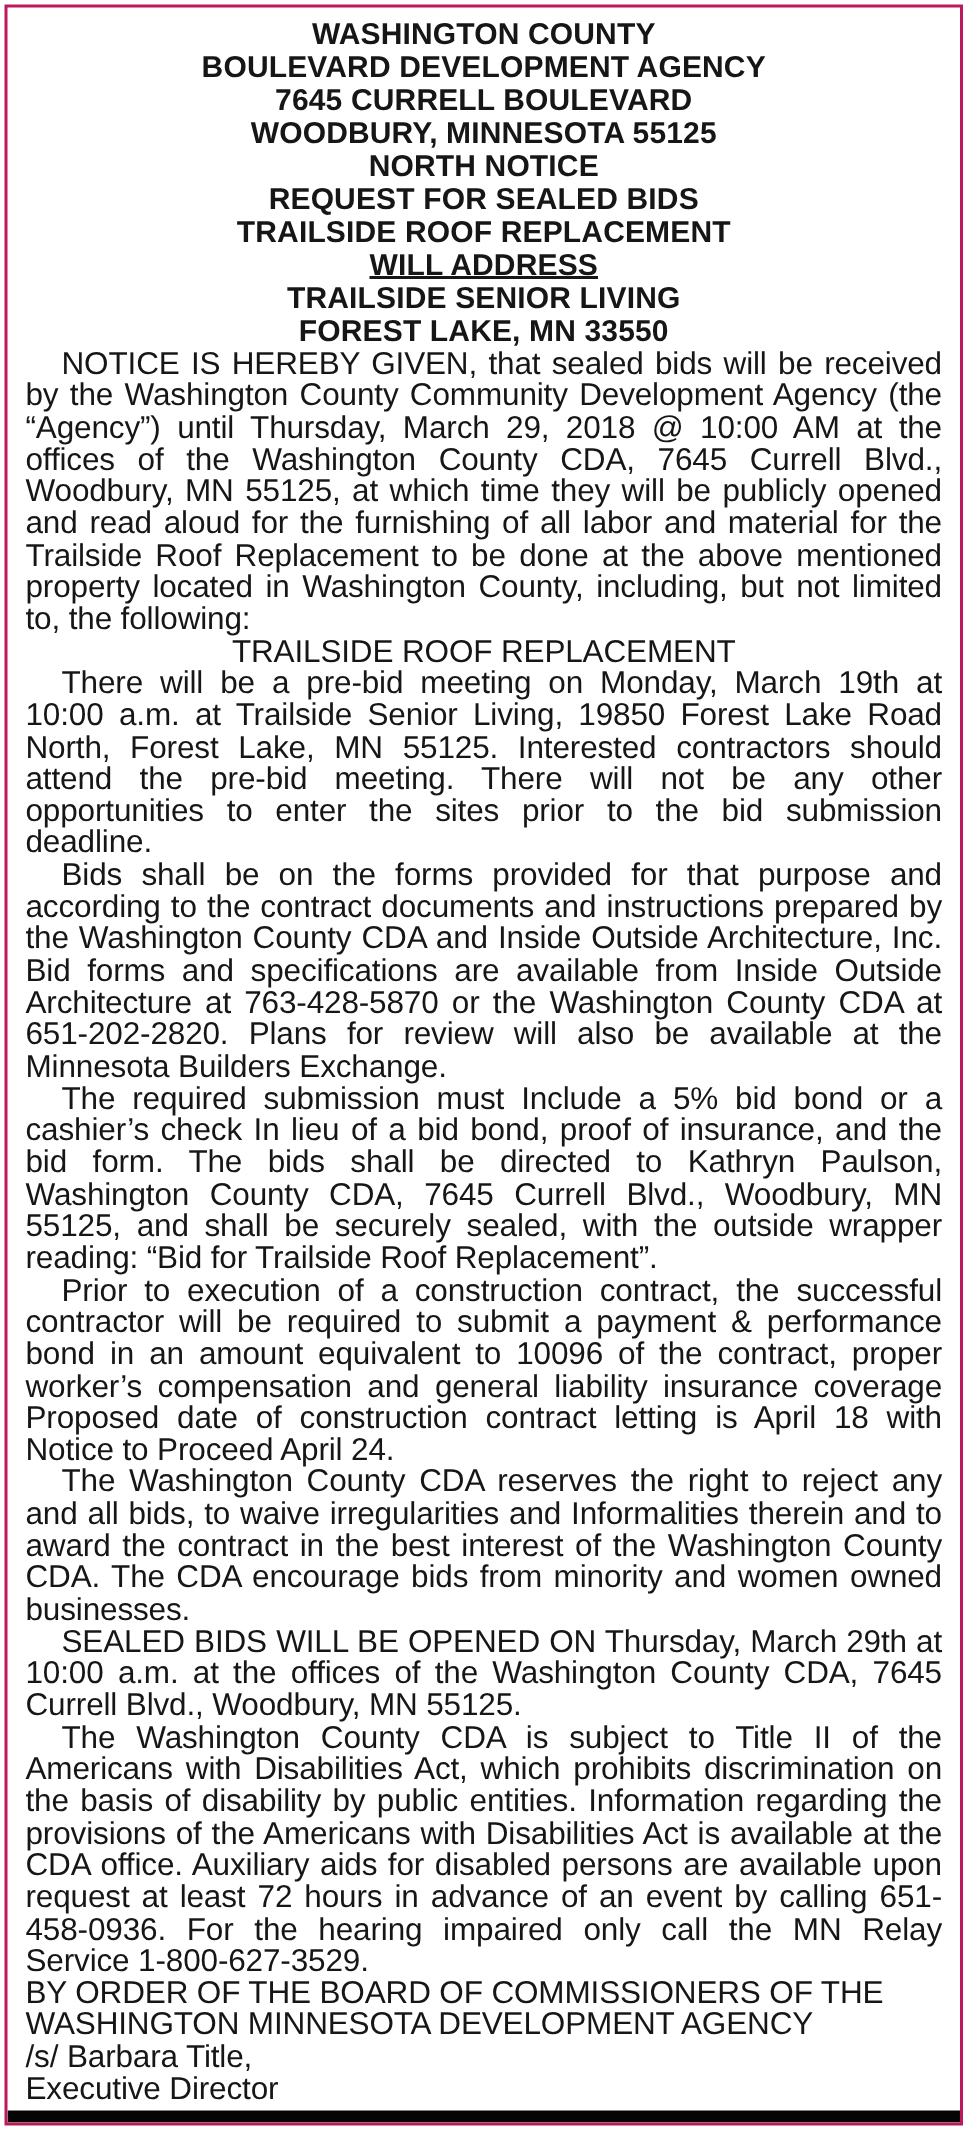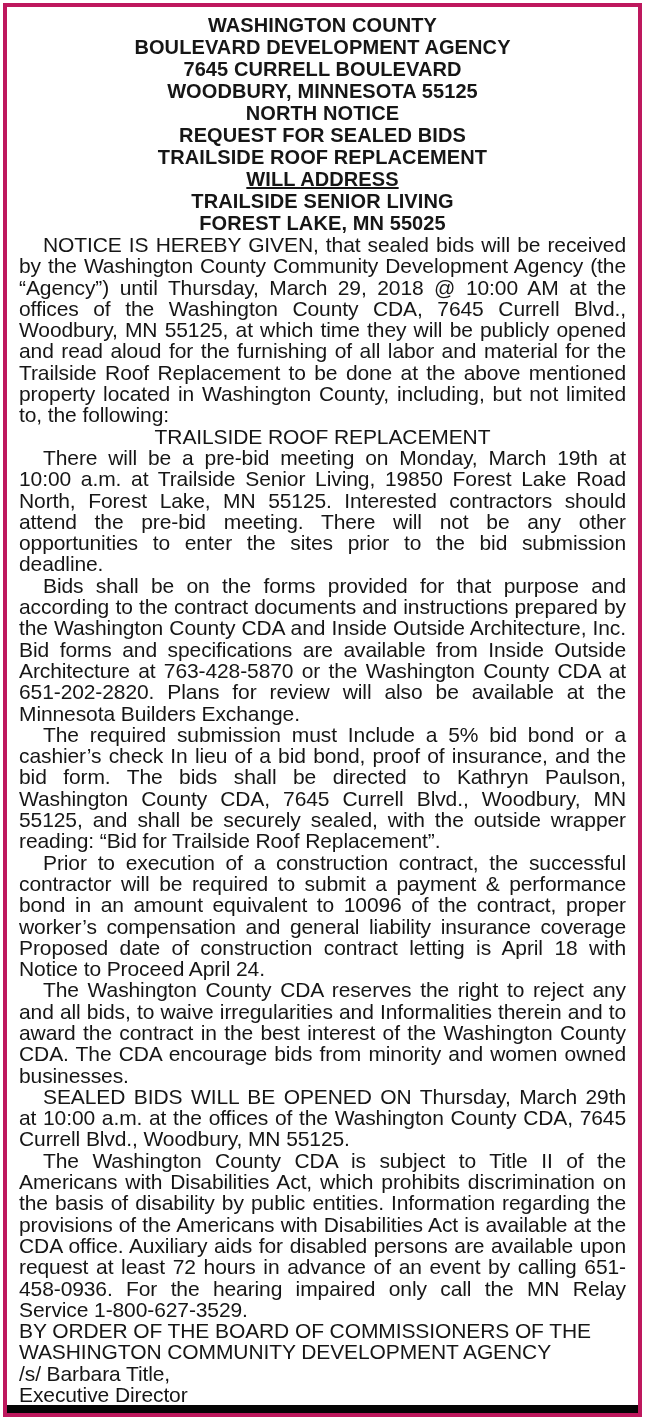--- a/index.html
+++ b/index.html
@@ -12,21 +12,21 @@
     height: 1420px;
     box-sizing: border-box;
     position: relative;
     background: #ffffff;
     padding: 3px;
   }
   .notice {
     box-sizing: border-box;
     width: 639px;
     height: 1414px;
-    border: 4px solid #be185d;
+    border: 2px solid #be185d;
     padding: 7px 12px 0 12px;
     position: relative;
     overflow: hidden;
     font-family: "Liberation Sans", sans-serif;
     color: #161616;
     background: #ffffff;
   }
   .header {
     text-align: center;
     font-weight: bold;
@@ -70,34 +70,34 @@
     <div class="header">
       <div class="hline">WASHINGTON COUNTY</div>
       <div class="hline">BOULEVARD DEVELOPMENT AGENCY</div>
       <div class="hline">7645 CURRELL BOULEVARD</div>
       <div class="hline">WOODBURY, MINNESOTA 55125</div>
       <div class="hline">NORTH NOTICE</div>
       <div class="hline">REQUEST FOR SEALED BIDS</div>
       <div class="hline">TRAILSIDE ROOF REPLACEMENT</div>
       <div class="hline underline">WILL ADDRESS</div>
       <div class="hline">TRAILSIDE SENIOR LIVING</div>
-      <div class="hline">FOREST LAKE, MN 55025</div>
+      <div class="hline">FOREST LAKE, MN 33550</div>
     </div>
 
     <div class="body-text">
       <p class="indent">NOTICE IS HEREBY GIVEN, that sealed bids will be received by the Washington County Community Development Agency (the “Agency”) until Thursday, March 29, 2018 @ 10:00 AM at the offices of the Washington County CDA, 7645 Currell Blvd., Woodbury, MN 55125, at which time they will be publicly opened and read aloud for the furnishing of all labor and material for the Trailside Roof Replacement to be done at the above mentioned property located in Washington County, including, but not limited to, the following:</p>
       <p class="center">TRAILSIDE ROOF REPLACEMENT</p>
       <p class="indent">There will be a pre-bid meeting on Monday, March 19th at 10:00 a.m. at Trailside Senior Living, 19850 Forest Lake Road North, Forest Lake, MN 55125. Interested contractors should attend the pre-bid meeting. There will not be any other opportunities to enter the sites prior to the bid submission deadline.</p>
       <p class="indent">Bids shall be on the forms provided for that purpose and according to the contract documents and instructions prepared by the Washington County CDA and Inside Outside Architecture, Inc. Bid forms and specifications are available from Inside Outside Architecture at 763-428-5870 or the Washington County CDA at 651-202-2820. Plans for review will also be available at the Minnesota Builders Exchange.</p>
       <p class="indent">The required submission must Include a 5% bid bond or a cashier’s check In lieu of a bid bond, proof of insurance, and the bid form. The bids shall be directed to Kathryn Paulson, Washington County CDA, 7645 Currell Blvd., Woodbury, MN 55125, and shall be securely sealed, with the outside wrapper reading: “Bid for Trailside Roof Replacement”.</p>
       <p class="indent">Prior to execution of a construction contract, the successful contractor will be required to submit a payment &amp; performance bond in an amount equivalent to 10096 of the contract, proper worker’s compensation and general liability insurance coverage Proposed date of construction contract letting is April 18 with Notice to Proceed April 24.</p>
       <p class="indent">The Washington County CDA reserves the right to reject any and all bids, to waive irregularities and Informalities therein and to award the contract in the best interest of the Washington County CDA. The CDA encourage bids from minority and women owned businesses.</p>
       <p class="indent">SEALED BIDS WILL BE OPENED ON Thursday, March 29th at 10:00 a.m. at the offices of the Washington County CDA, 7645 Currell Blvd., Woodbury, MN 55125.</p>
       <p class="indent">The Washington County CDA is subject to Title II of the Americans with Disabilities Act, which prohibits discrimination on the basis of disability by public entities. Information regarding the provisions of the Americans with Disabilities Act is available at the CDA office. Auxiliary aids for disabled persons are available upon request at least 72 hours in advance of an event by calling 651-458-0936. For the hearing impaired only call the MN Relay Service 1-800-627-3529.</p>
-      <p class="flush">BY ORDER OF THE BOARD OF COMMISSIONERS OF THE WASHINGTON COMMUNITY DEVELOPMENT AGENCY</p>
+      <p class="flush">BY ORDER OF THE BOARD OF COMMISSIONERS OF THE WASHINGTON MINNESOTA DEVELOPMENT AGENCY</p>
       <p class="flush">/s/ Barbara Title,</p>
       <p class="flush">Executive Director</p>
     </div>
 
     <div class="footer">
       <div>Published in the</div>
       <div>Stillwater Gazette</div>
       <div>March 9, 16, 2018</div>
       <div>468609</div>
     </div>

